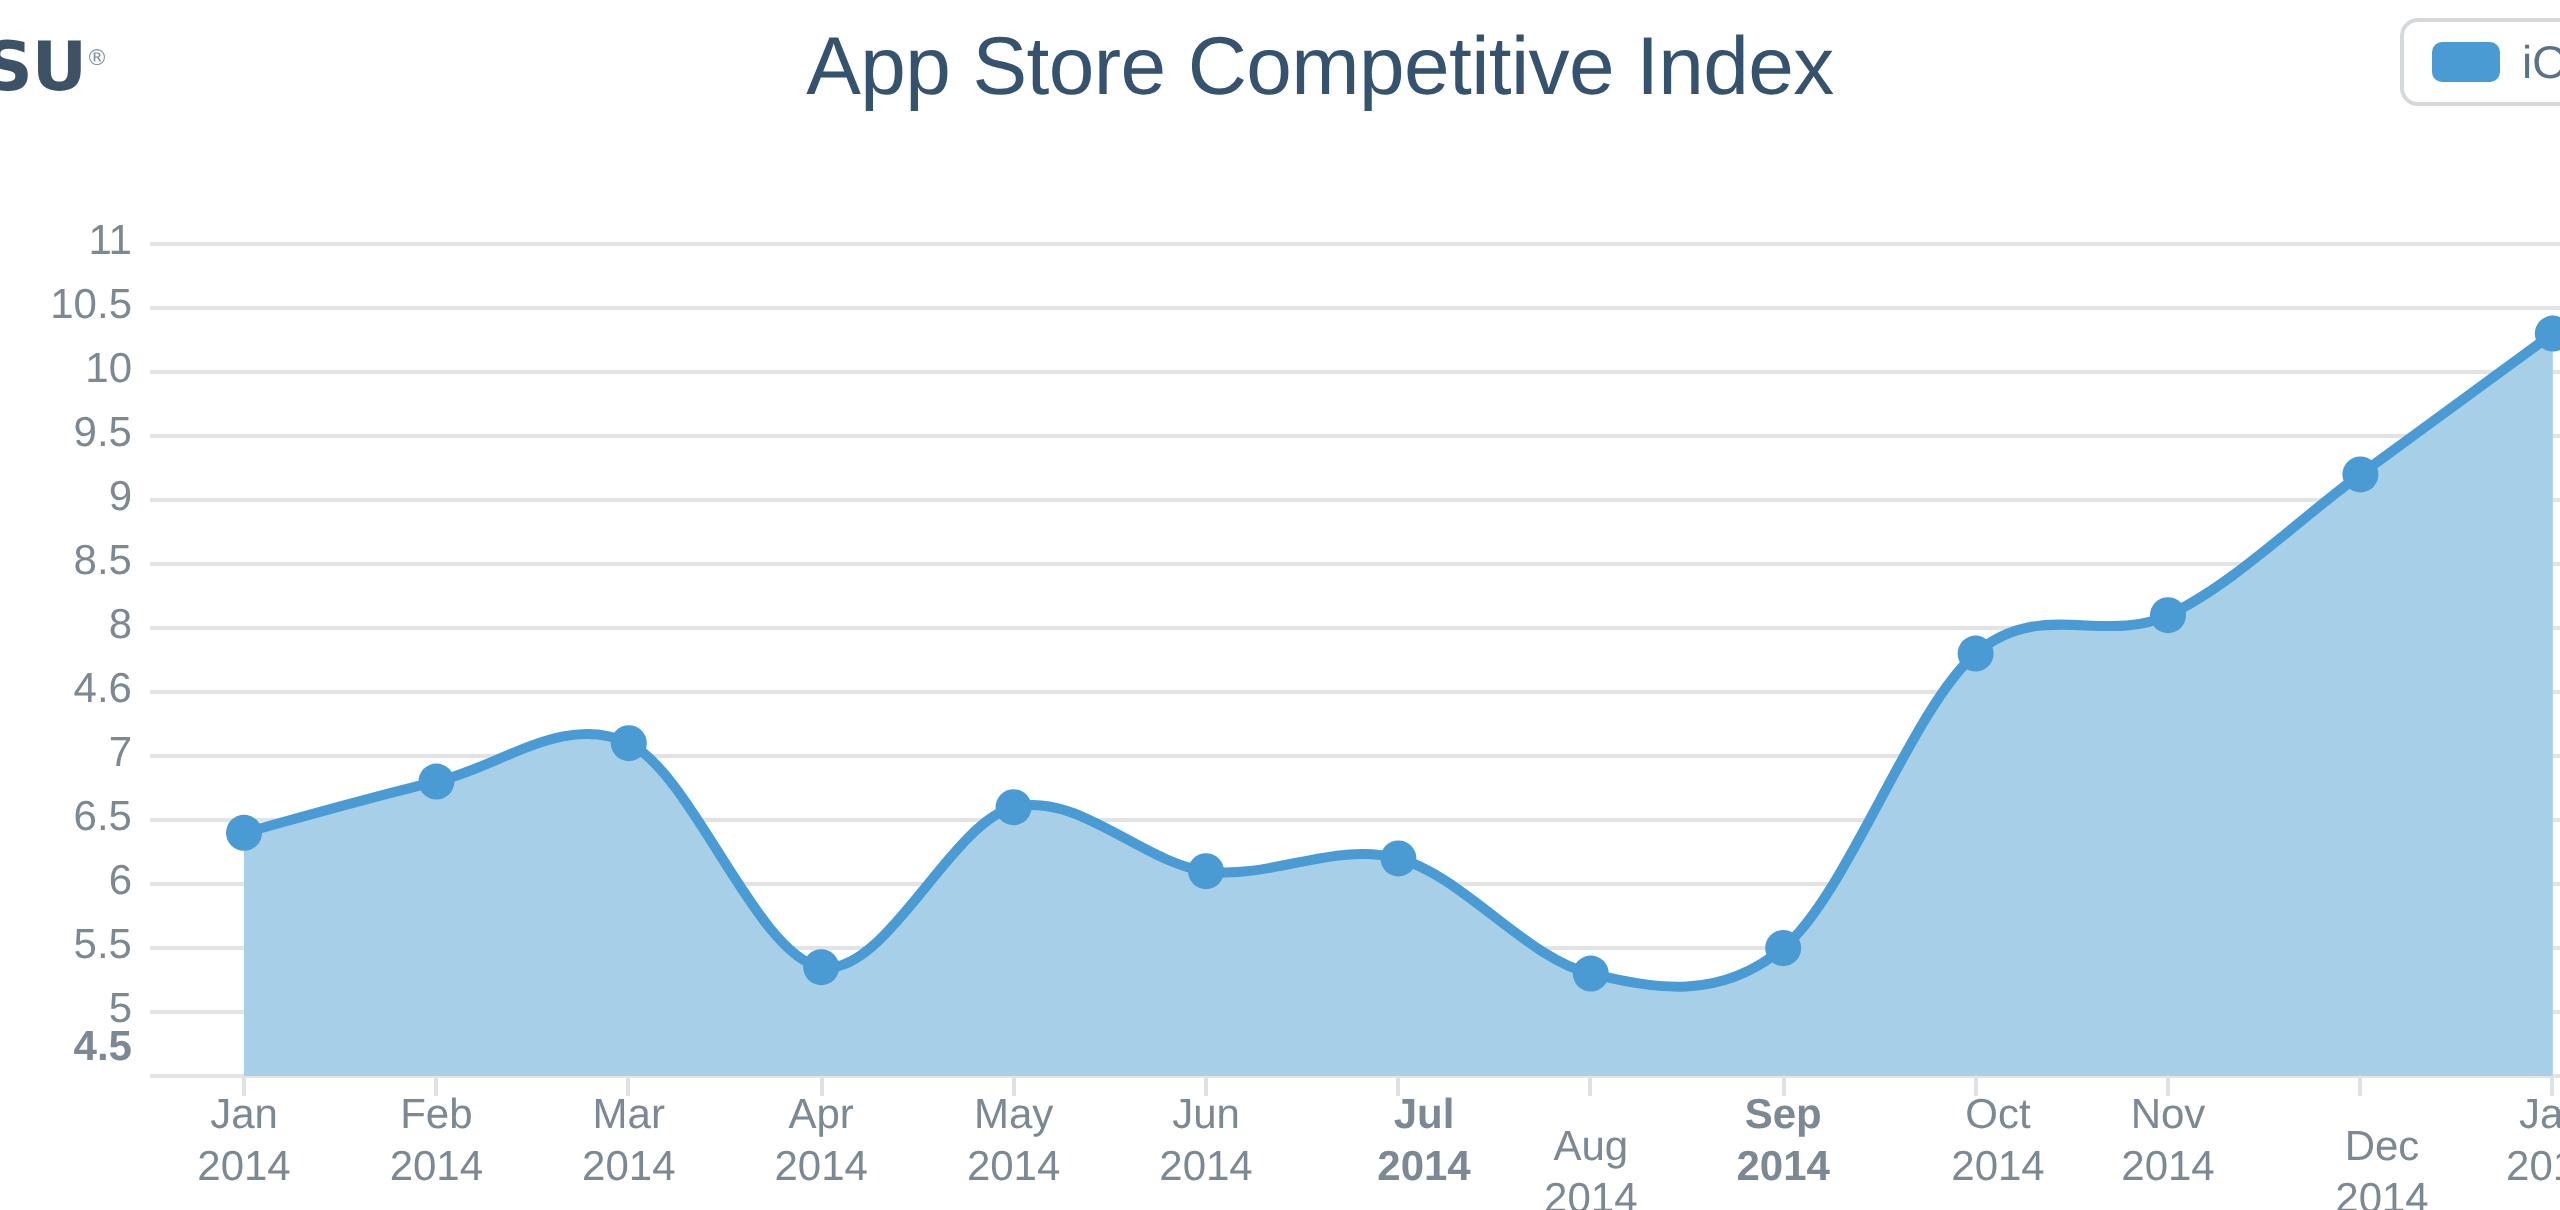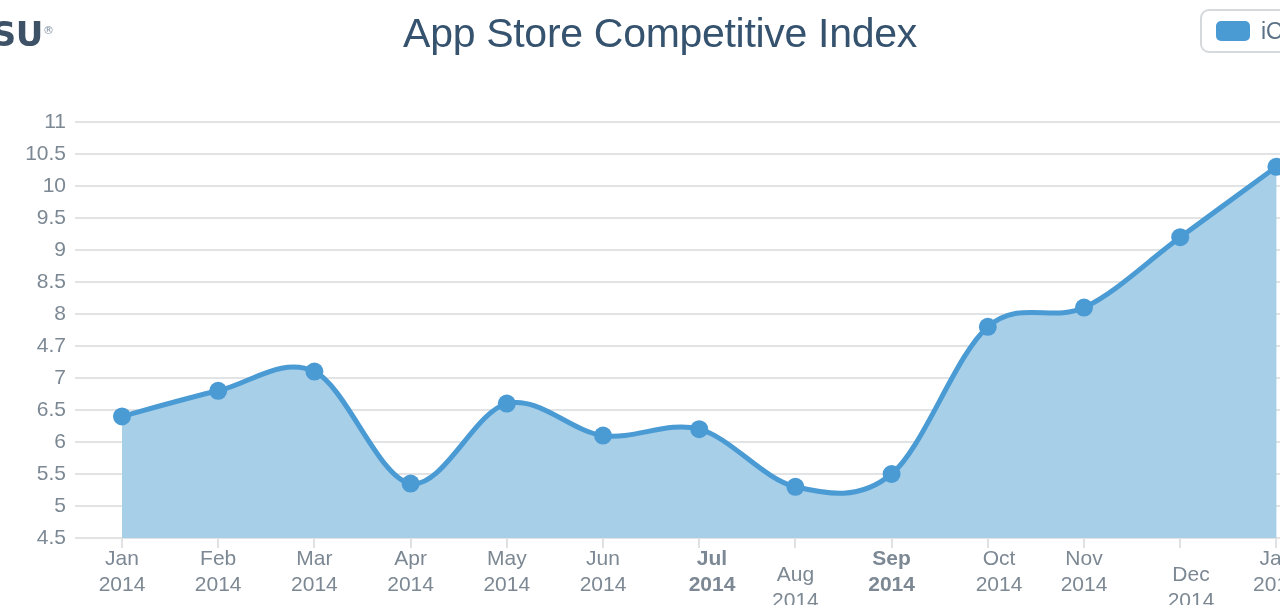--- a/index.html
+++ b/index.html
@@ -176,27 +176,27 @@
         <div class="gridline" style="top: 537px;"></div>
       </div>
     <div id="ylabels">
         <div class="ytick-label" style="top: 109px;">11</div>
         <div class="ytick-label" style="top: 141px;">10.5</div>
         <div class="ytick-label" style="top: 173px;">10</div>
         <div class="ytick-label" style="top: 205px;">9.5</div>
         <div class="ytick-label" style="top: 237px;">9</div>
         <div class="ytick-label" style="top: 269px;">8.5</div>
         <div class="ytick-label" style="top: 301px;">8</div>
-        <div class="ytick-label" style="top: 333px;">4.7</div>
+        <div class="ytick-label" style="top: 333px;">4.6</div>
         <div class="ytick-label" style="top: 365px;">7</div>
         <div class="ytick-label" style="top: 397px;">6.5</div>
         <div class="ytick-label" style="top: 429px;">6</div>
         <div class="ytick-label" style="top: 461px;">5.5</div>
         <div class="ytick-label" style="top: 493px;">5</div>
-        <div class="ytick-label" style="top: 525px;">4.5</div>
+        <div class="ytick-label" style="top: 512px; font-weight: bold;">4.5</div>
       </div>
     <div id="xticks">
         <div class="xtick" style="left: 121px;"></div>
         <div class="xtick" style="left: 217.2px;"></div>
         <div class="xtick" style="left: 313.4px;"></div>
         <div class="xtick" style="left: 409.6px;"></div>
         <div class="xtick" style="left: 505.8px;"></div>
         <div class="xtick" style="left: 602px;"></div>
         <div class="xtick" style="left: 698.2px;"></div>
         <div class="xtick" style="left: 794.4px;"></div>

